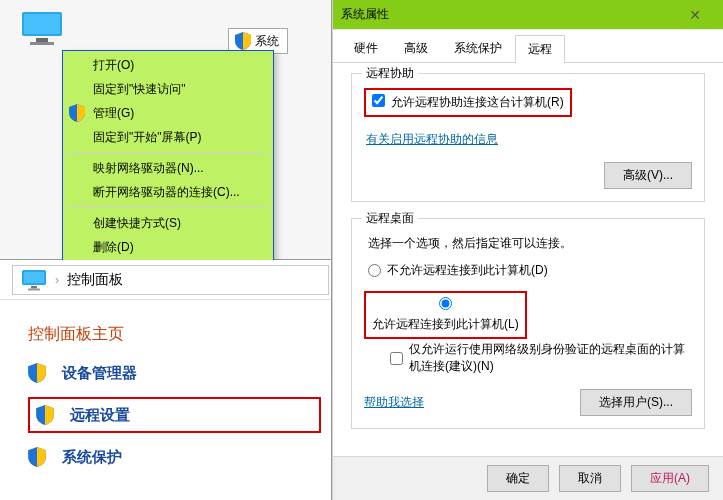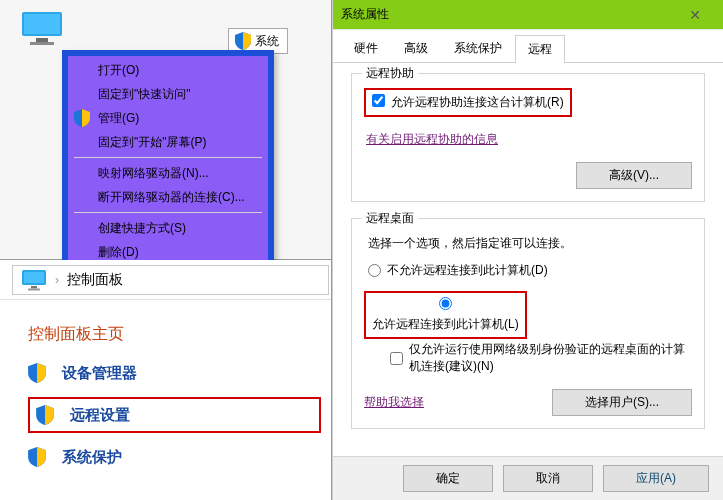--- a/index.html
+++ b/index.html
@@ -7,21 +7,21 @@
 
 .layout { display: flex; width: 723px; height: 500px; }
 .leftcol { width: 332px; display: flex; flex-direction: column; border-right: 1px solid #999; }
 .rightcol { flex: 1; display: flex; flex-direction: column; }
 
 
 .desktop-area { height: 260px; background: #f6f6f6; position: relative; border-bottom: 1px solid #999; }
 .pc-icon { position: absolute; top: 10px; left: 20px; }
 .pc-icon svg { width: 44px; height: 36px; }
 .sys-btn-partial { position: absolute; top: 28px; left: 228px; width: 60px; height: 26px; background: #fff; border:1px solid #a8a8a8; display:flex; align-items:center; padding-left:6px; gap:4px; font-size:12px; }
-.ctx-menu { position: absolute; top: 50px; left: 62px; width: 212px; background: #8b5cf6; border: 6px solid #1d4ed8; box-shadow: 3px 3px 6px rgba(0,0,0,.25); padding: 2px 0; }
+.ctx-menu { position: absolute; top: 50px; left: 62px; width: 212px; background: #bef264; border: 1px solid #1d4ed8; box-shadow: 3px 3px 6px rgba(0,0,0,.25); padding: 2px 0; }
 .ctx-item { display:flex; align-items:center; height: 24px; padding: 0 10px 0 30px; font-size: 12px; position: relative; cursor:default; }
 .ctx-item.sel { background: #90c8f6; }
 .ctx-sep { height: 1px; background: #d0d0d0; margin: 3px 6px; }
 .ctx-shield { position:absolute; left:6px; top:3px; }
 
 
 .cp-area { flex:1; background: #fff; position: relative; padding: 0; }
 .cp-crumb { display:flex; align-items:center; height: 40px; border-bottom:1px solid #e0e0e0; padding-left:8px; }
 .cp-crumb-box { flex:1; height:30px; border:1px solid #c8c8c8; margin: 0 2px 0 4px; display:flex; align-items:center; gap:8px; padding:0 8px; }
 .cp-crumb-box svg { width:26px; height:22px; }
@@ -37,23 +37,23 @@
 .dlg-title { height:30px; display:flex; align-items:center; justify-content:space-between; padding:0 8px; font-size:12px; background:#84cc16; border-bottom:1px solid #e6e6e6; }
 .dlg-title .close { width:40px; height:22px; display:flex; align-items:center; justify-content:center; font-size:14px; color:#555; }
 .tabs { display:flex; border-bottom:1px solid #d0d0d0; padding: 4px 8px 0 8px; gap:0; }
 .tab { padding: 5px 12px; font-size:12px; border:1px solid transparent; border-bottom:none; cursor:default; }
 .tab.active { border-color:#d0d0d0; background:#fff; position:relative; top:1px; }
 .dlg-body { flex:1; padding: 10px 18px 4px 18px; overflow:hidden; }
 .group { border:1px solid #d5d5d5; padding: 14px 12px 12px 12px; margin-bottom: 16px; position:relative; }
 .group-label { position:absolute; top:-9px; left:10px; background:#fff; padding:0 4px; font-size:12px; }
 .chk-row { display:flex; align-items:flex-start; gap:6px; font-size:12px; }
 .boxed-red { border:2.5px solid #d20000; padding:4px 6px; display:inline-flex; }
-.link { color:#701a75; font-size:12px; margin:14px 0 8px 2px; display:inline-block; text-decoration:underline; cursor:pointer; }
-.btn { background:#e1e1e1; border:1px solid #adadad; padding:4px 32px; font-size:12px; cursor:default; }
-.btn.dis { color:#0c4a6e; }
+.link { color:#0369a1; font-size:12px; margin:14px 0 8px 2px; display:inline-block; text-decoration:underline; cursor:pointer; }
+.btn { background:#e1e1e1; border:1px solid #adadad; padding:4px 18px; font-size:12px; cursor:default; }
+.btn.dis { color:#be185d; }
 .btn-row { display:flex; justify-content:flex-end; margin-top:6px; }
 .radio-row { display:flex; align-items:center; gap:6px; font-size:12px; margin:10px 0 12px 4px; }
 .inner-chk { margin-left:26px; font-size:12px; display:flex; align-items:center; gap:6px; margin-top:2px; }
 .desc { font-size:12px; margin: 2px 0 8px 4px; }
 .grp2-bot { display:flex; justify-content:space-between; align-items:center; margin-top:14px; }
 .dlg-btm { height:44px; background:#f0f0f0; border-top:1px solid #d6d6d6; display:flex; align-items:center; justify-content:flex-end; gap:10px; padding:0 14px; }
 .shield-svg { width:16px; height:18px; }
 input[type=checkbox], input[type=radio] { width:13px; height:13px; }
 </style>
 </head>

